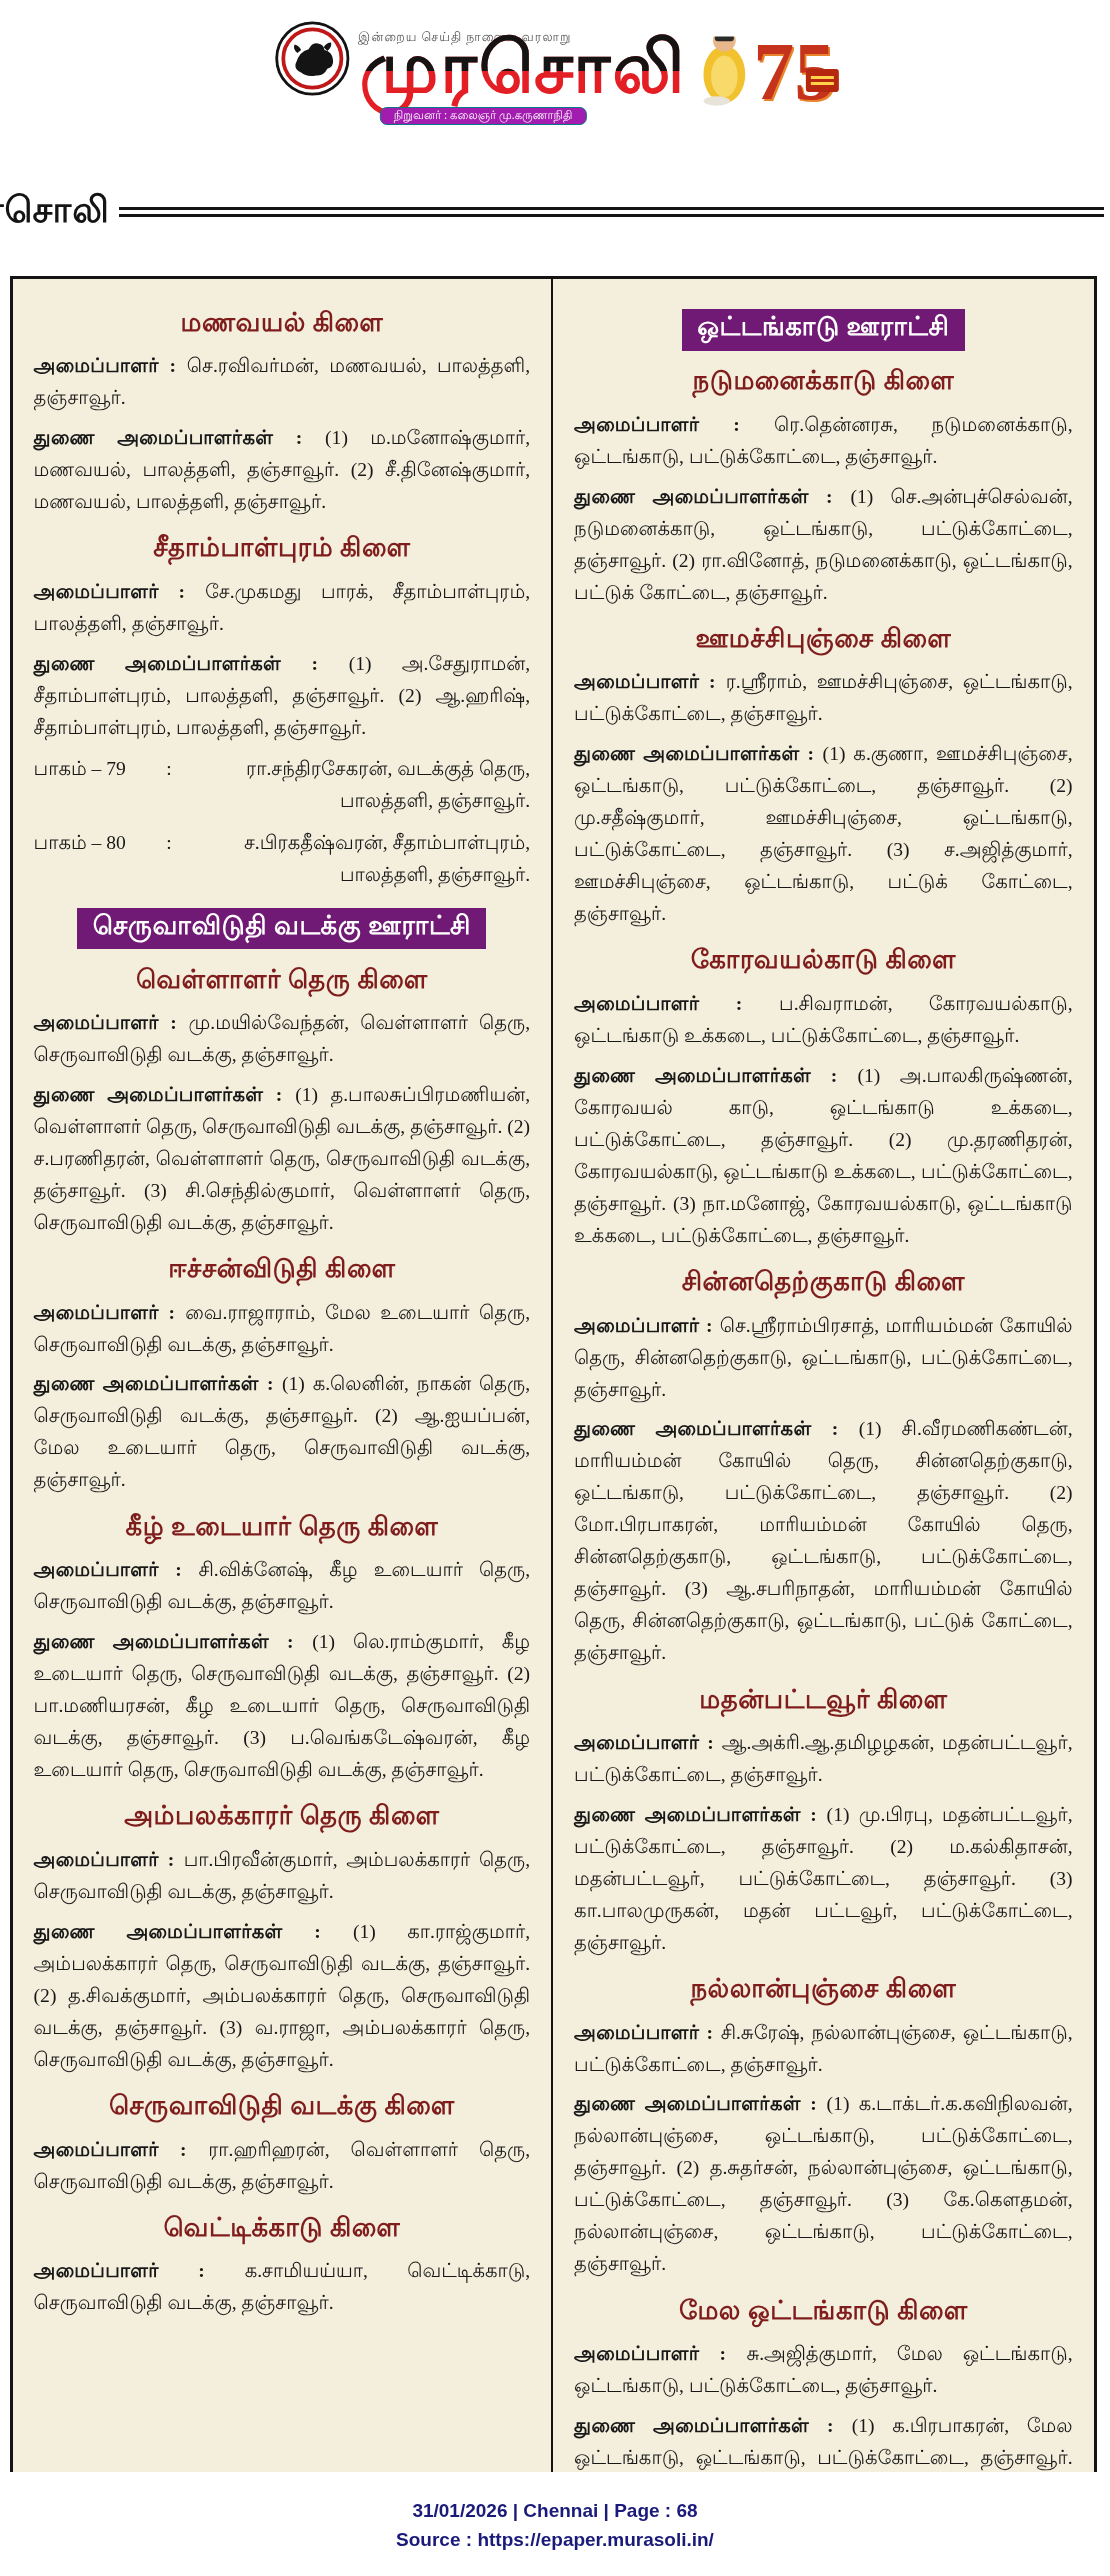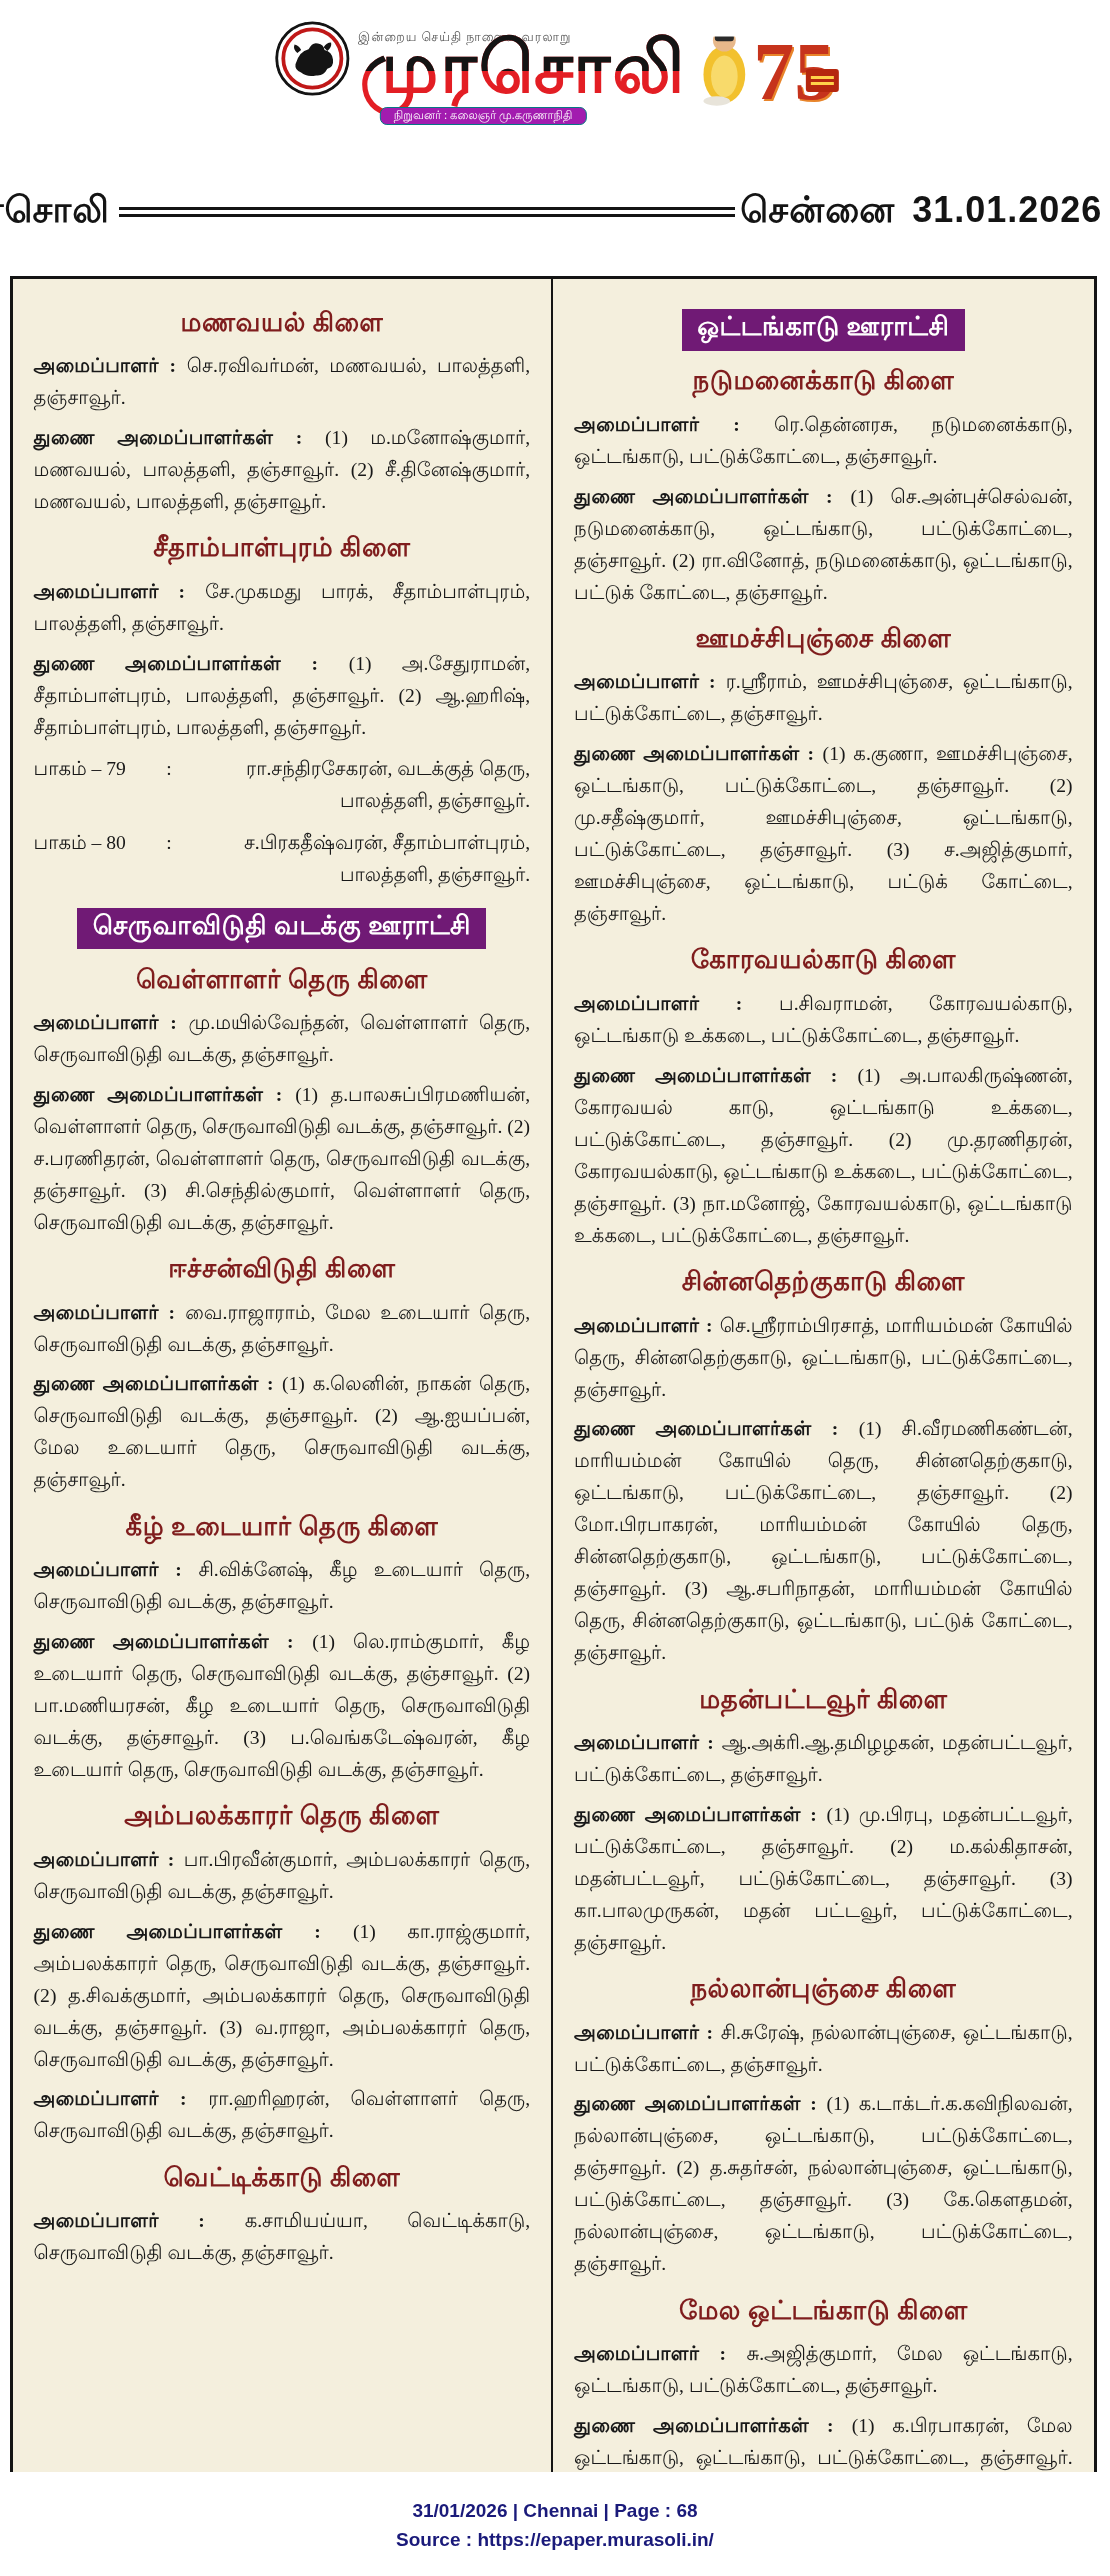--- a/index.html
+++ b/index.html
@@ -107,23 +107,20 @@
       </div>
     </div>
   </div>
 </div>
 
 <div class="page-header">
   <div class="mast-clip">
     <span>முரசொலி</span>
   </div>
   <div class="double-rule"></div>
-  <div class="header-city">
-    <span>சென்னை</span><span class="date">31.01.2026</span>
-  </div>
 </div>
 
 <div class="content-box" id="columns">
     <div class="col">
       <div class="branch-heading">மணவயல் கிளை</div>
       <p class="para"><b>அமைப்பாளர் : </b><span>செ.ரவிவர்மன், மணவயல், பாலத்தளி, தஞ்சாவூர்.</span></p>
       <p class="para"><b>துணை அமைப்பாளர்கள் : </b><span>(1) ம.மனோஷ்குமார், மணவயல், பாலத்தளி, தஞ்சாவூர். (2) சீ.தினேஷ்குமார், மணவயல், பாலத்தளி, தஞ்சாவூர்.</span></p>
       <div class="branch-heading">சீதாம்பாள்புரம் கிளை</div>
       <p class="para"><b>அமைப்பாளர் : </b><span>சே.முகமது பாரக், சீதாம்பாள்புரம், பாலத்தளி, தஞ்சாவூர்.</span></p>
       <p class="para"><b>துணை அமைப்பாளர்கள் : </b><span>(1) அ.சேதுராமன், சீதாம்பாள்புரம், பாலத்தளி, தஞ்சாவூர். (2) ஆ.ஹரிஷ், சீதாம்பாள்புரம், பாலத்தளி, தஞ்சாவூர்.</span></p>
@@ -143,20 +140,21 @@
       <p class="para"><b>துணை அமைப்பாளர்கள் : </b><span>(1) த.பாலசுப்பிரமணியன், வெள்ளாளர் தெரு, செருவாவிடுதி வடக்கு, தஞ்சாவூர். (2) ச.பரணிதரன், வெள்ளாளர் தெரு, செருவாவிடுதி வடக்கு, தஞ்சாவூர். (3) சி.செந்தில்குமார், வெள்ளாளர் தெரு, செருவாவிடுதி வடக்கு, தஞ்சாவூர்.</span></p>
       <div class="branch-heading">ஈச்சன்விடுதி கிளை</div>
       <p class="para"><b>அமைப்பாளர் : </b><span>வை.ராஜாராம், மேல உடையார் தெரு, செருவாவிடுதி வடக்கு, தஞ்சாவூர்.</span></p>
       <p class="para"><b>துணை அமைப்பாளர்கள் : </b><span>(1) க.லெனின், நாகன் தெரு, செருவாவிடுதி வடக்கு, தஞ்சாவூர். (2) ஆ.ஐயப்பன், மேல உடையார் தெரு, செருவாவிடுதி வடக்கு, தஞ்சாவூர்.</span></p>
       <div class="branch-heading">கீழ் உடையார் தெரு கிளை</div>
       <p class="para"><b>அமைப்பாளர் : </b><span>சி.விக்னேஷ், கீழ உடையார் தெரு, செருவாவிடுதி வடக்கு, தஞ்சாவூர்.</span></p>
       <p class="para"><b>துணை அமைப்பாளர்கள் : </b><span>(1) லெ.ராம்குமார், கீழ உடையார் தெரு, செருவாவிடுதி வடக்கு, தஞ்சாவூர். (2) பா.மணியரசன், கீழ உடையார் தெரு, செருவாவிடுதி வடக்கு, தஞ்சாவூர். (3) ப.வெங்கடேஷ்வரன், கீழ உடையார் தெரு, செருவாவிடுதி வடக்கு, தஞ்சாவூர்.</span></p>
       <div class="branch-heading">அம்பலக்காரர் தெரு கிளை</div>
       <p class="para"><b>அமைப்பாளர் : </b><span>பா.பிரவீன்குமார், அம்பலக்காரர் தெரு, செருவாவிடுதி வடக்கு, தஞ்சாவூர்.</span></p>
       <p class="para"><b>துணை அமைப்பாளர்கள் : </b><span>(1) கா.ராஜ்குமார், அம்பலக்காரர் தெரு, செருவாவிடுதி வடக்கு, தஞ்சாவூர். (2) த.சிவக்குமார், அம்பலக்காரர் தெரு, செருவாவிடுதி வடக்கு, தஞ்சாவூர். (3) வ.ராஜா, அம்பலக்காரர் தெரு, செருவாவிடுதி வடக்கு, தஞ்சாவூர்.</span></p>
+      <div class="branch-heading">செருவாவிடுதி வடக்கு கிளை</div>
       <p class="para"><b>அமைப்பாளர் : </b><span>ரா.ஹரிஹரன், வெள்ளாளர் தெரு, செருவாவிடுதி வடக்கு, தஞ்சாவூர்.</span></p>
       <div class="branch-heading">வெட்டிக்காடு கிளை</div>
       <p class="para"><b>அமைப்பாளர் : </b><span>க.சாமியய்யா, வெட்டிக்காடு, செருவாவிடுதி வடக்கு, தஞ்சாவூர்.</span></p>
     </div>
     <div class="col">
       <div class="banner-wrap"><div class="banner">ஒட்டங்காடு ஊராட்சி</div></div>
       <div class="branch-heading">நடுமனைக்காடு கிளை</div>
       <p class="para"><b>அமைப்பாளர் : </b><span>ரெ.தென்னரசு, நடுமனைக்காடு, ஒட்டங்காடு, பட்டுக்கோட்டை, தஞ்சாவூர்.</span></p>
       <p class="para"><b>துணை அமைப்பாளர்கள் : </b><span>(1) செ.அன்புச்செல்வன், நடுமனைக்காடு, ஒட்டங்காடு, பட்டுக்கோட்டை, தஞ்சாவூர். (2) ரா.வினோத், நடுமனைக்காடு, ஒட்டங்காடு, பட்டுக் கோட்டை, தஞ்சாவூர்.</span></p>
       <div class="branch-heading">ஊமச்சிபுஞ்சை கிளை</div>

